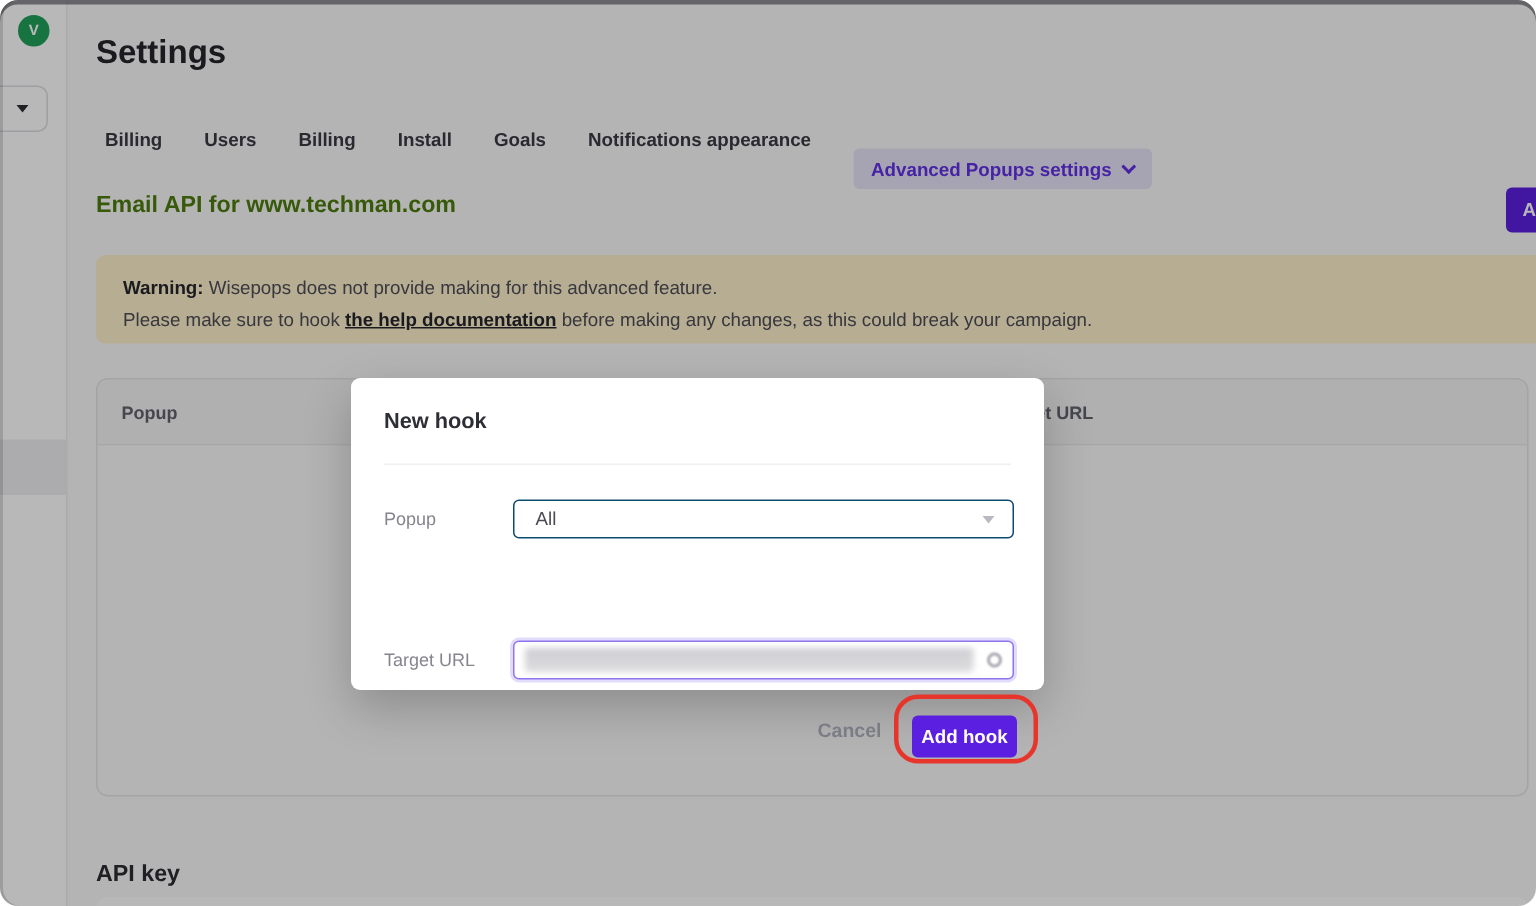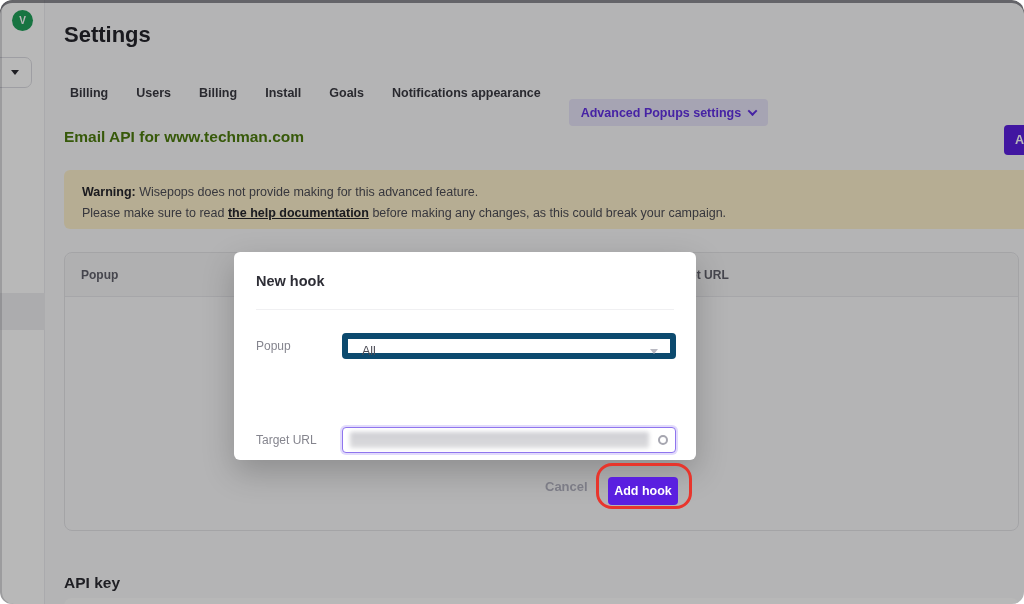--- a/index.html
+++ b/index.html
@@ -39,21 +39,21 @@
   .bottom-box{position:absolute;left:64px;top:598px;width:955px;height:8px;background:#ffffff;border-radius:8px 8px 0 0;}
   
   .overlay{position:absolute;inset:0;background:rgba(0,0,0,0.28);z-index:10;}
   .modal{position:absolute;left:234px;top:252px;width:462px;height:208px;background:#fff;border-radius:6px;z-index:20;
     box-shadow:0 12px 32px rgba(0,0,0,0.22);}
   .modal-title{position:absolute;left:22px;top:21px;margin:0;font-size:14.5px;font-weight:bold;color:#2e2e36;}
   .modal-divider{position:absolute;left:22px;right:22px;top:57px;height:1px;background:#f0f0f2;}
   .m-row{position:absolute;left:22px;right:20px;height:26px;display:flex;align-items:center;}
   .m-row1{top:81px;} .m-row2{top:128px;} .m-row3{top:175px;}
   .m-label{width:86px;font-size:12px;color:#85858e;}
-  .m-select{position:relative;width:334px;height:26px;border:6px solid #0c4a6e;border-radius:4px;background:#fff;
+  .m-select{position:relative;width:334px;height:26px;border:1px solid #0c4a6e;border-radius:4px;background:#fff;
     font-size:12.5px;color:#4b4b54;line-height:24px;padding-left:14px;cursor:pointer;}
   .sel-caret{position:absolute;right:12px;top:10px;width:0;height:0;border-left:4px solid transparent;
     border-right:4px solid transparent;border-top:5px solid #b9b9c2;}
   .m-input{position:relative;width:334px;height:26px;border:1px solid #8f75ee;border-radius:4px;background:#fff;
     box-shadow:0 0 0 2px rgba(122,92,240,0.22);}
   .redacted{position:absolute;left:7px;right:26px;top:4px;bottom:4px;border-radius:2px;
     background:linear-gradient(180deg,#cfcfd4,#dcdcde);filter:blur(2px);}
   .redact-icon{position:absolute;right:7px;top:7px;width:10px;height:10px;border:2px solid #a6a6b0;border-radius:50%;
     filter:blur(0.7px);}
   .cancel-btn{position:absolute;left:311px;top:227px;background:none;border:none;font-size:13px;font-weight:bold;
@@ -92,21 +92,21 @@
   </nav>
 
   <h2 class="section-heading">Email API for www.techman.com</h2>
   <button class="top-add-btn">Add hook</button>
 
   <div class="warning">
     <div>
       <b>Warning:</b><span> Wisepops does not provide making for this advanced feature.</span>
     </div>
     <div>
-      <span>Please make sure to read </span><a>the help documentation</a><span> before making any changes, as this could break your campaign.</span>
+      <span>Please make sure to hook </span><a>the help documentation</a><span> before making any changes, as this could break your campaign.</span>
     </div>
   </div>
 
   <div class="hooks-table">
     <div class="hooks-thead">
       <span class="th th-popup">Popup</span>
       <span class="th th-target">Target URL</span>
     </div>
   </div>
 

